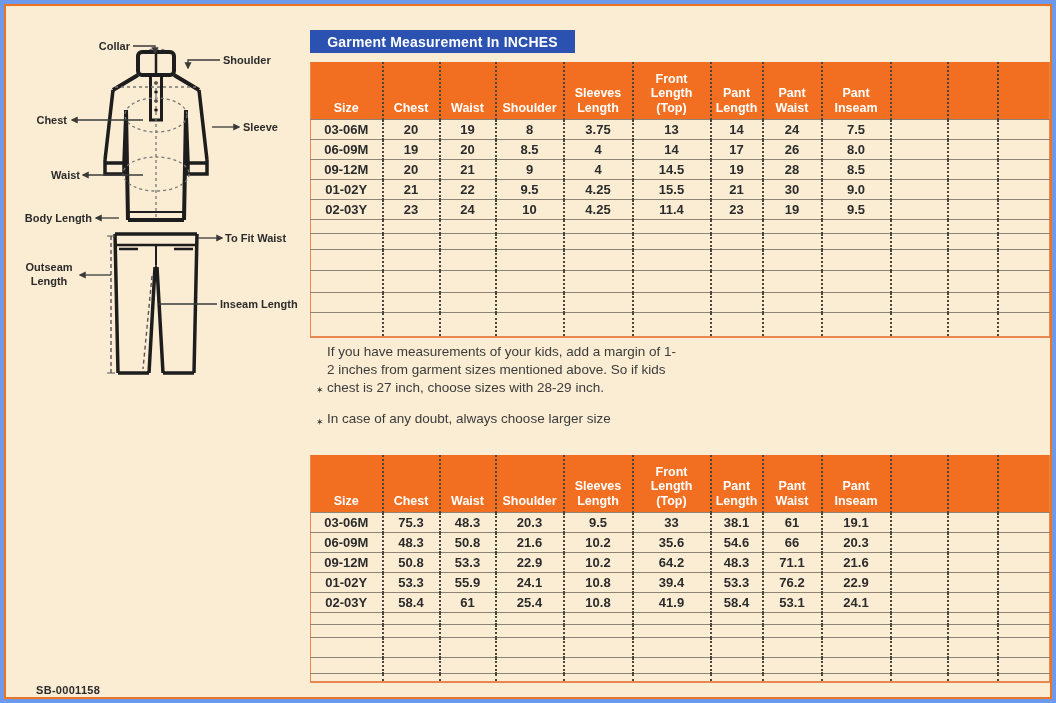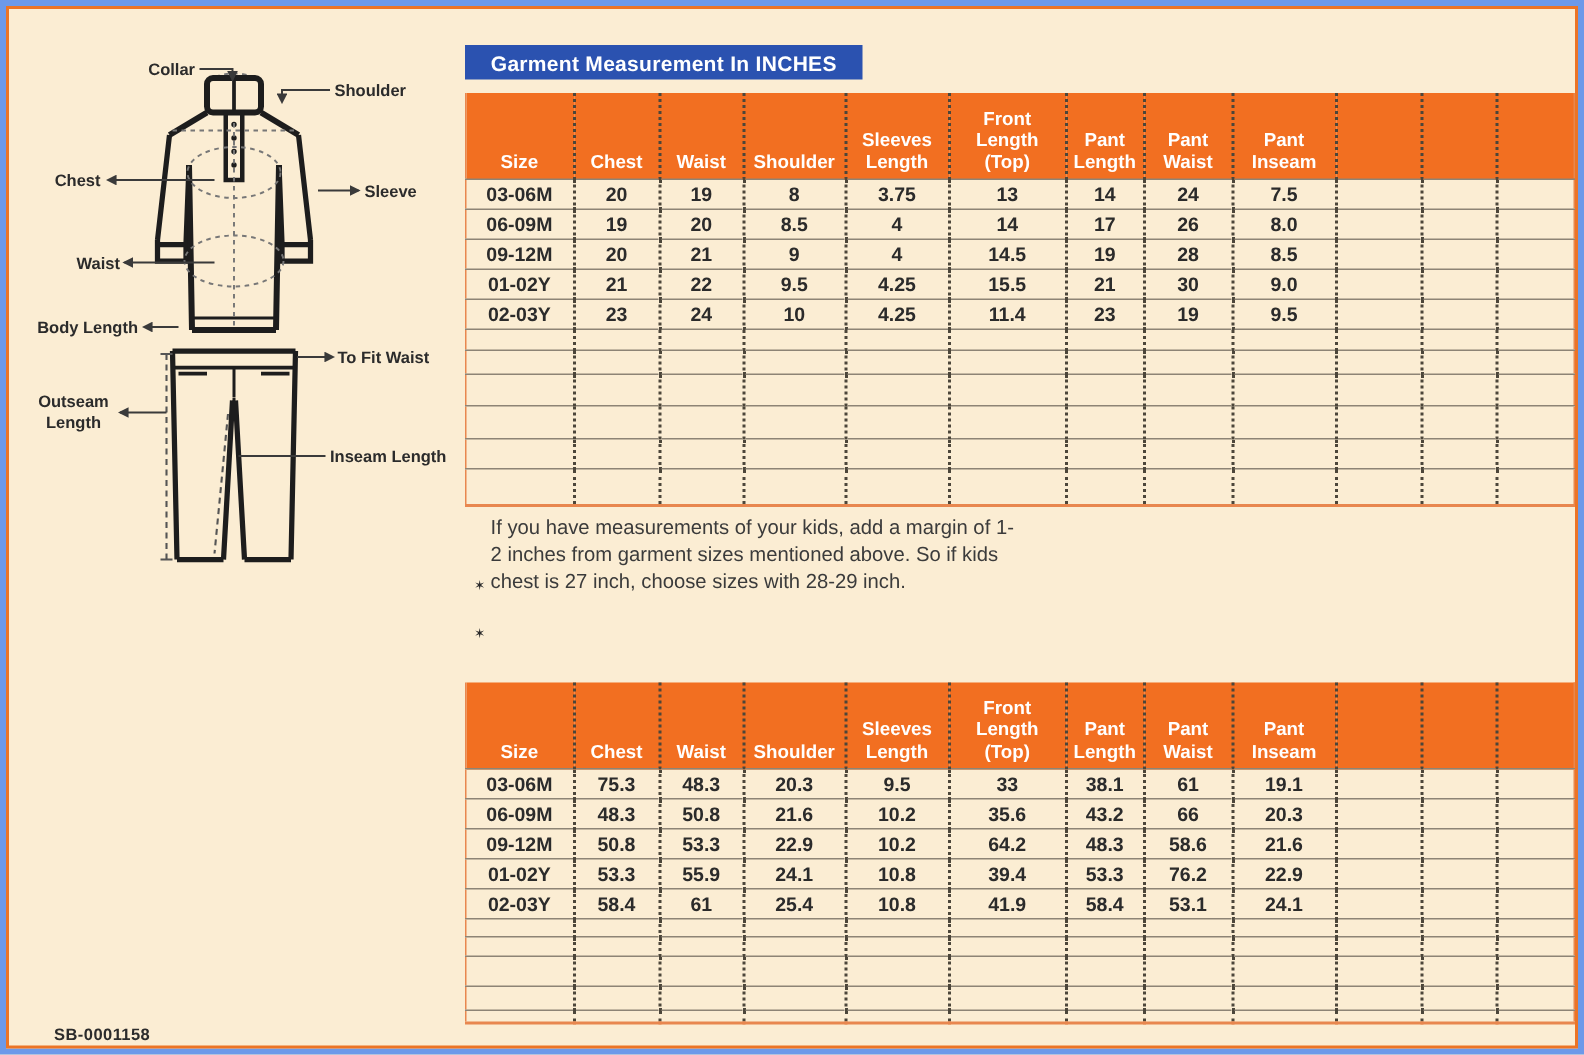--- a/index.html
+++ b/index.html
@@ -339,20 +339,21 @@
         </tr>
       </tbody>
   </table>
 
   <div class="note" id="note-1">
     <span class="star">✶</span>
     <span>If you have measurements of your kids, add a margin of 1-2 inches from garment sizes mentioned above. So if kids chest is 27 inch, choose sizes with 28-29 inch.</span>
   </div>
   <div class="note" id="note-2">
     <span class="star">✶</span>
+    <span>In case of any doubt, always choose larger size</span>
   </div>
 
 
   <table class="size-table" id="table-cm">
     <colgroup>
       <col style="width:72px">
         <col style="width:57px">
         <col style="width:56px">
         <col style="width:68px">
       <col style="width:69px">
@@ -401,36 +402,36 @@
           <td></td>
           <td></td>
         </tr>
         <tr>
           <td>06-09M</td>
           <td>48.3</td>
           <td>50.8</td>
           <td>21.6</td>
           <td>10.2</td>
           <td>35.6</td>
-          <td>43.2</td>
+          <td>54.6</td>
           <td>66</td>
           <td>20.3</td>
           <td></td>
           <td></td>
           <td></td>
         </tr>
         <tr>
           <td>09-12M</td>
           <td>50.8</td>
           <td>53.3</td>
           <td>22.9</td>
           <td>10.2</td>
           <td>64.2</td>
           <td>48.3</td>
-          <td>58.6</td>
+          <td>71.1</td>
           <td>21.6</td>
           <td></td>
           <td></td>
           <td></td>
         </tr>
         <tr>
           <td>01-02Y</td>
           <td>53.3</td>
           <td>55.9</td>
           <td>24.1</td>

